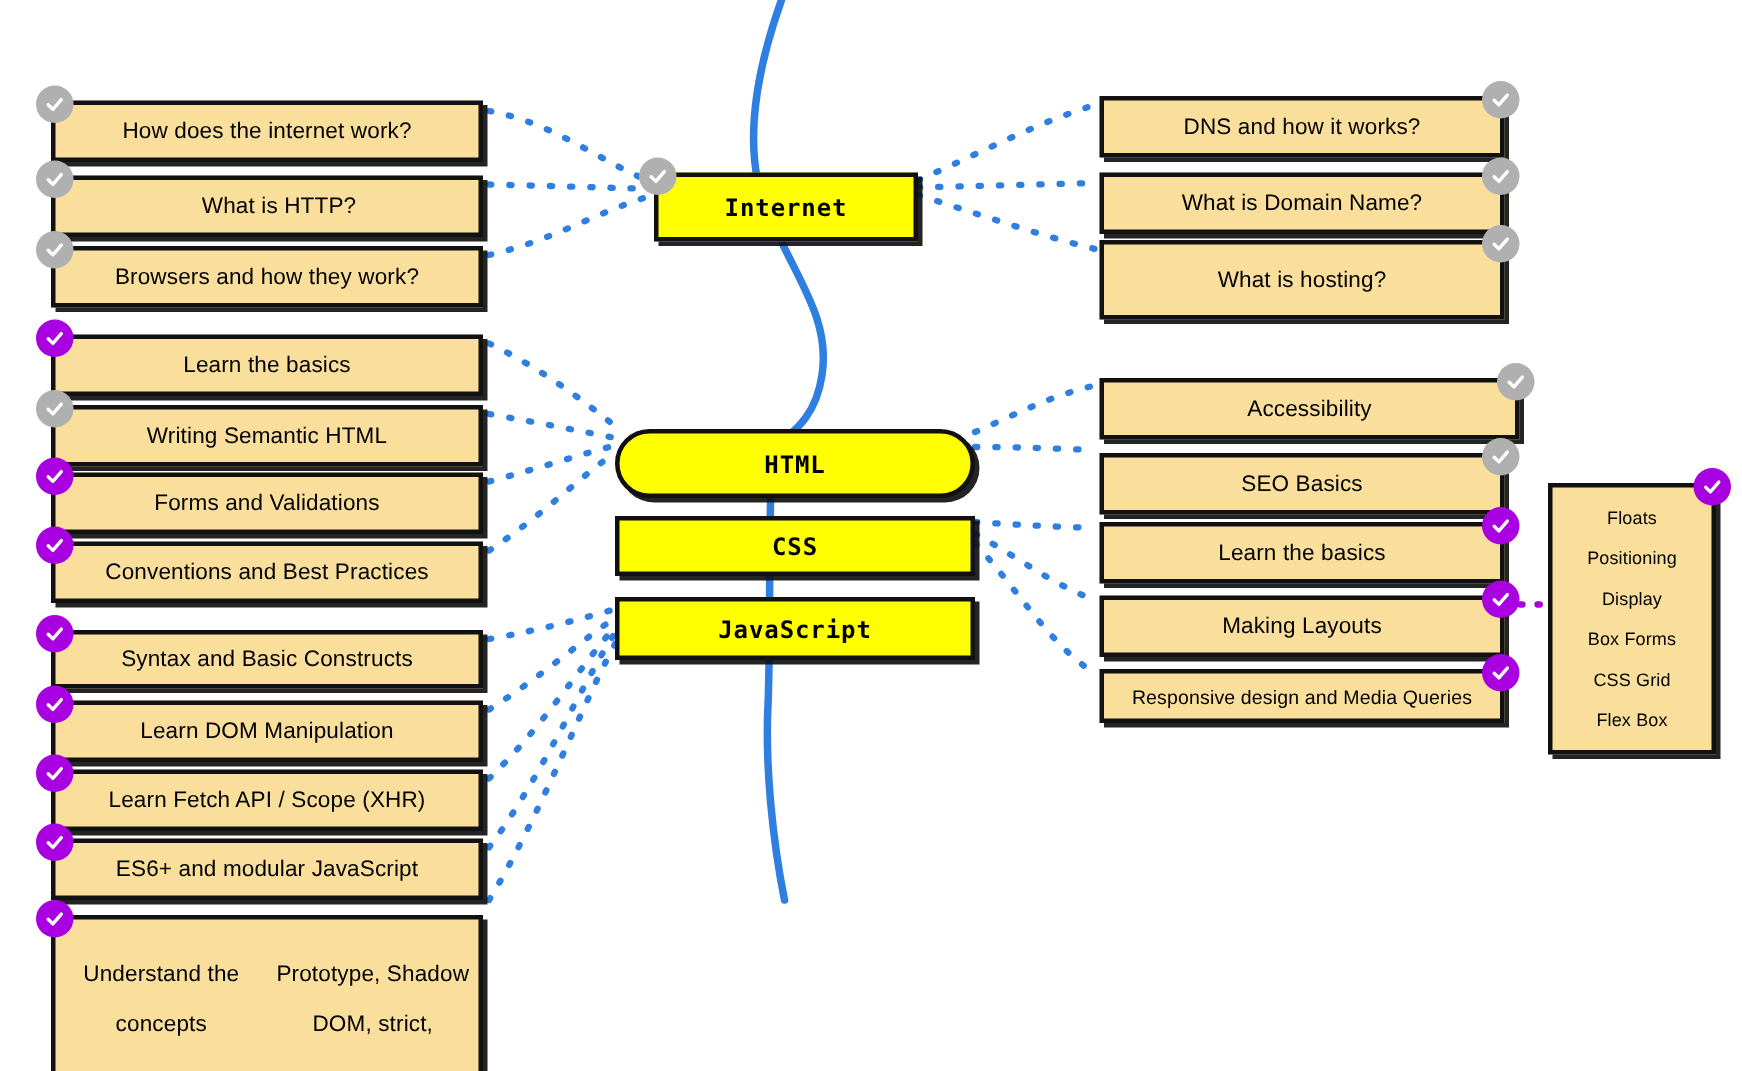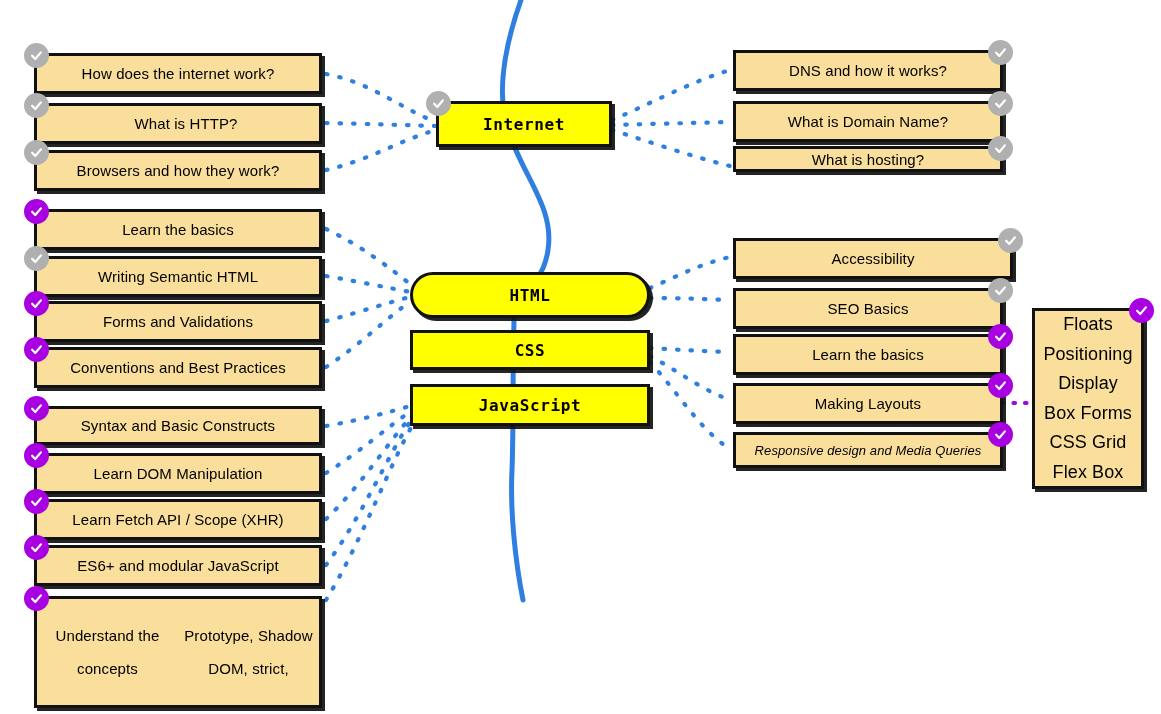--- a/index.html
+++ b/index.html
@@ -30,45 +30,45 @@
     position: absolute;
     box-sizing: border-box;
     z-index: 3;
     display: flex;
     align-items: center;
     justify-content: center;
     text-align: center;
     color: #000000;
     border: 3px solid #111111;
     box-shadow: 3px 3px 0 rgba(17,17,17,0.92);
+    margin-top: 14px;
   }
   .topic {
     background: #fadf9c;
     font-family: "Liberation Sans", sans-serif;
     font-size: 15px;
     font-weight: 500;
     letter-spacing: 0.1px;
   }
   .topic.small {
     font-size: 13px;
-    font-style: italic;
   }
   .core {
     background: #ffff00;
     font-family: "DejaVu Sans Mono", monospace;
     font-size: 16px;
     font-weight: 700;
     letter-spacing: 0.6px;
   }
   .stack {
     background: #fadf9c;
     font-family: "Liberation Sans", sans-serif;
-    font-size: 18px;
+    font-size: 12px;
     flex-direction: column;
-    justify-content: space-between;
+    justify-content: center;
     line-height: 27px;
   }
   .stack .line {
     display: block;
     width: 100%;
   }
   .multi {
     flex-direction: row;
     justify-content: center;
     line-height: 33px;
@@ -277,21 +277,21 @@
 
   <div class="node topic" style="left:733px; top:101px; width:270px; height:41px;">
     <span class="badge pending tr">
       <svg width="15" height="15" viewBox="0 0 24 24">
           <path d="M5 12.5 L10 17.5 L19 7" stroke="#ffffff" stroke-width="3.6" fill="none" stroke-linecap="round" stroke-linejoin="round"></path>
         </svg>
     </span>
     <span>What is Domain Name?</span>
   </div>
 
-  <div class="node topic" style="left:733px; top:146px; width:270px; height:26px;">
+  <div class="node topic" style="left:733px; top:146px; width:270px; height:53px;">
     <span class="badge pending tr">
       <svg width="15" height="15" viewBox="0 0 24 24">
           <path d="M5 12.5 L10 17.5 L19 7" stroke="#ffffff" stroke-width="3.6" fill="none" stroke-linecap="round" stroke-linejoin="round"></path>
         </svg>
     </span>
     <span>What is hosting?</span>
   </div>
 
   <div class="node topic" style="left:733px; top:238px; width:280px; height:41px;">
     <span class="badge pending tr">

